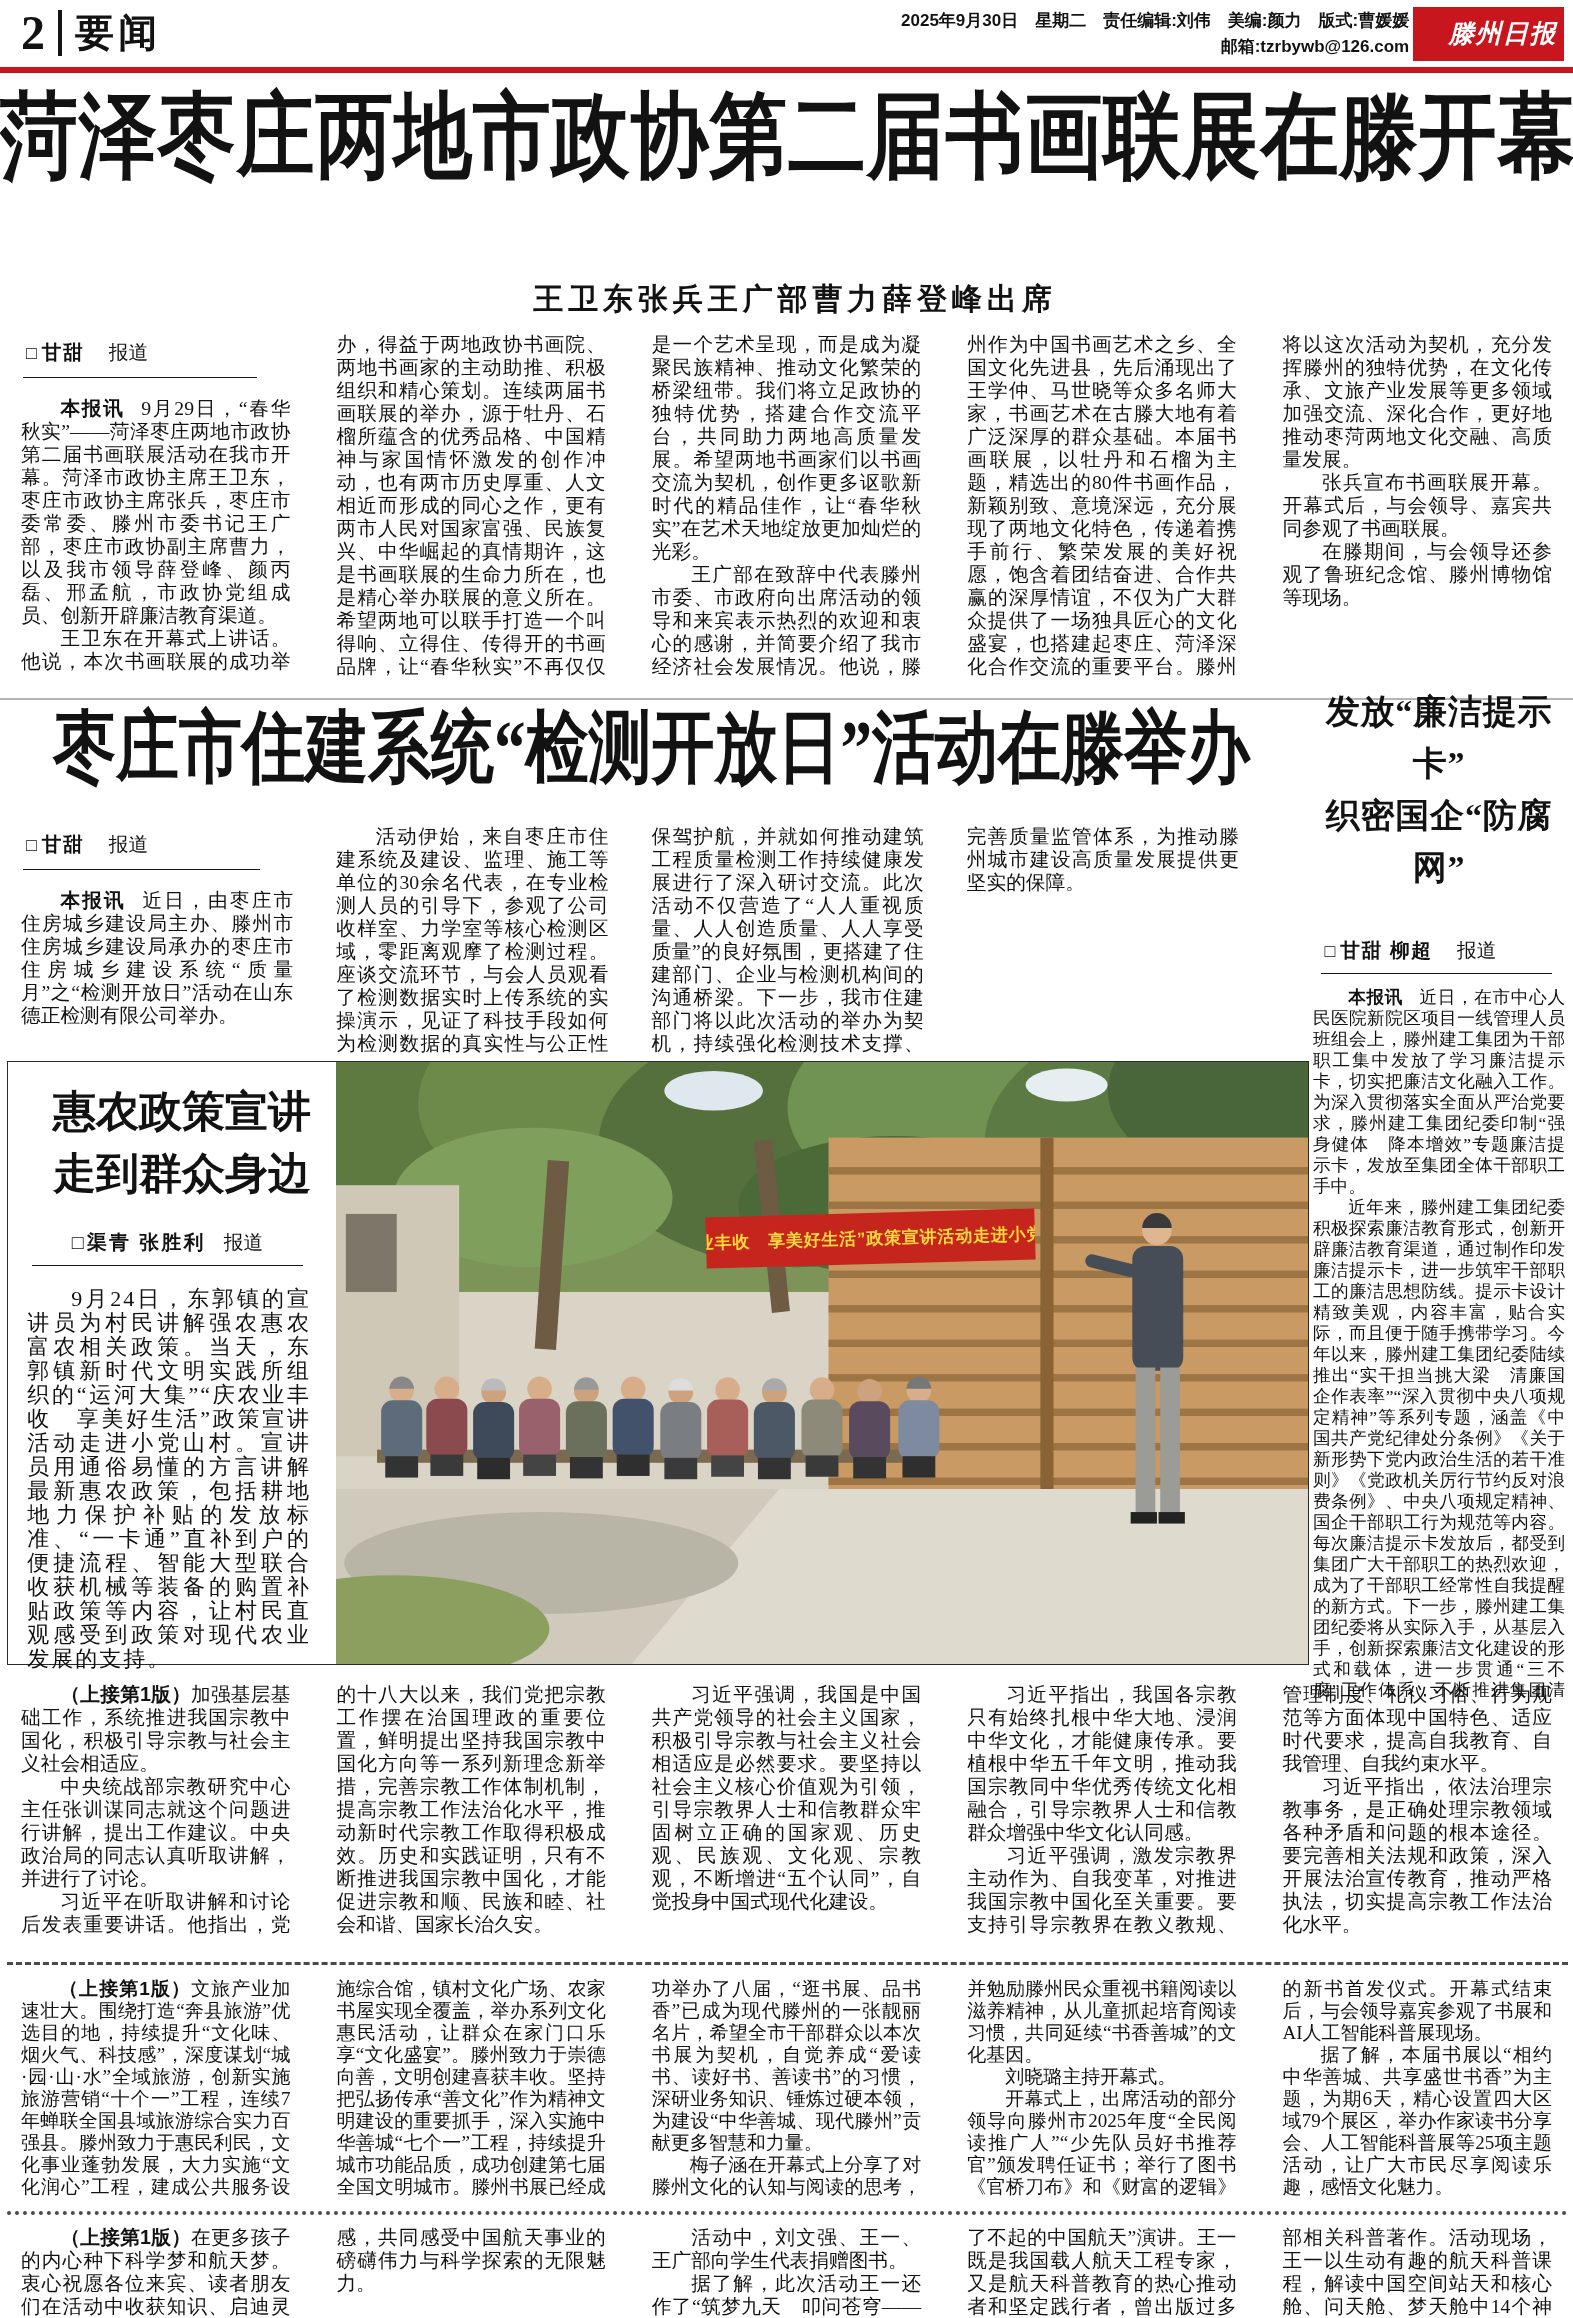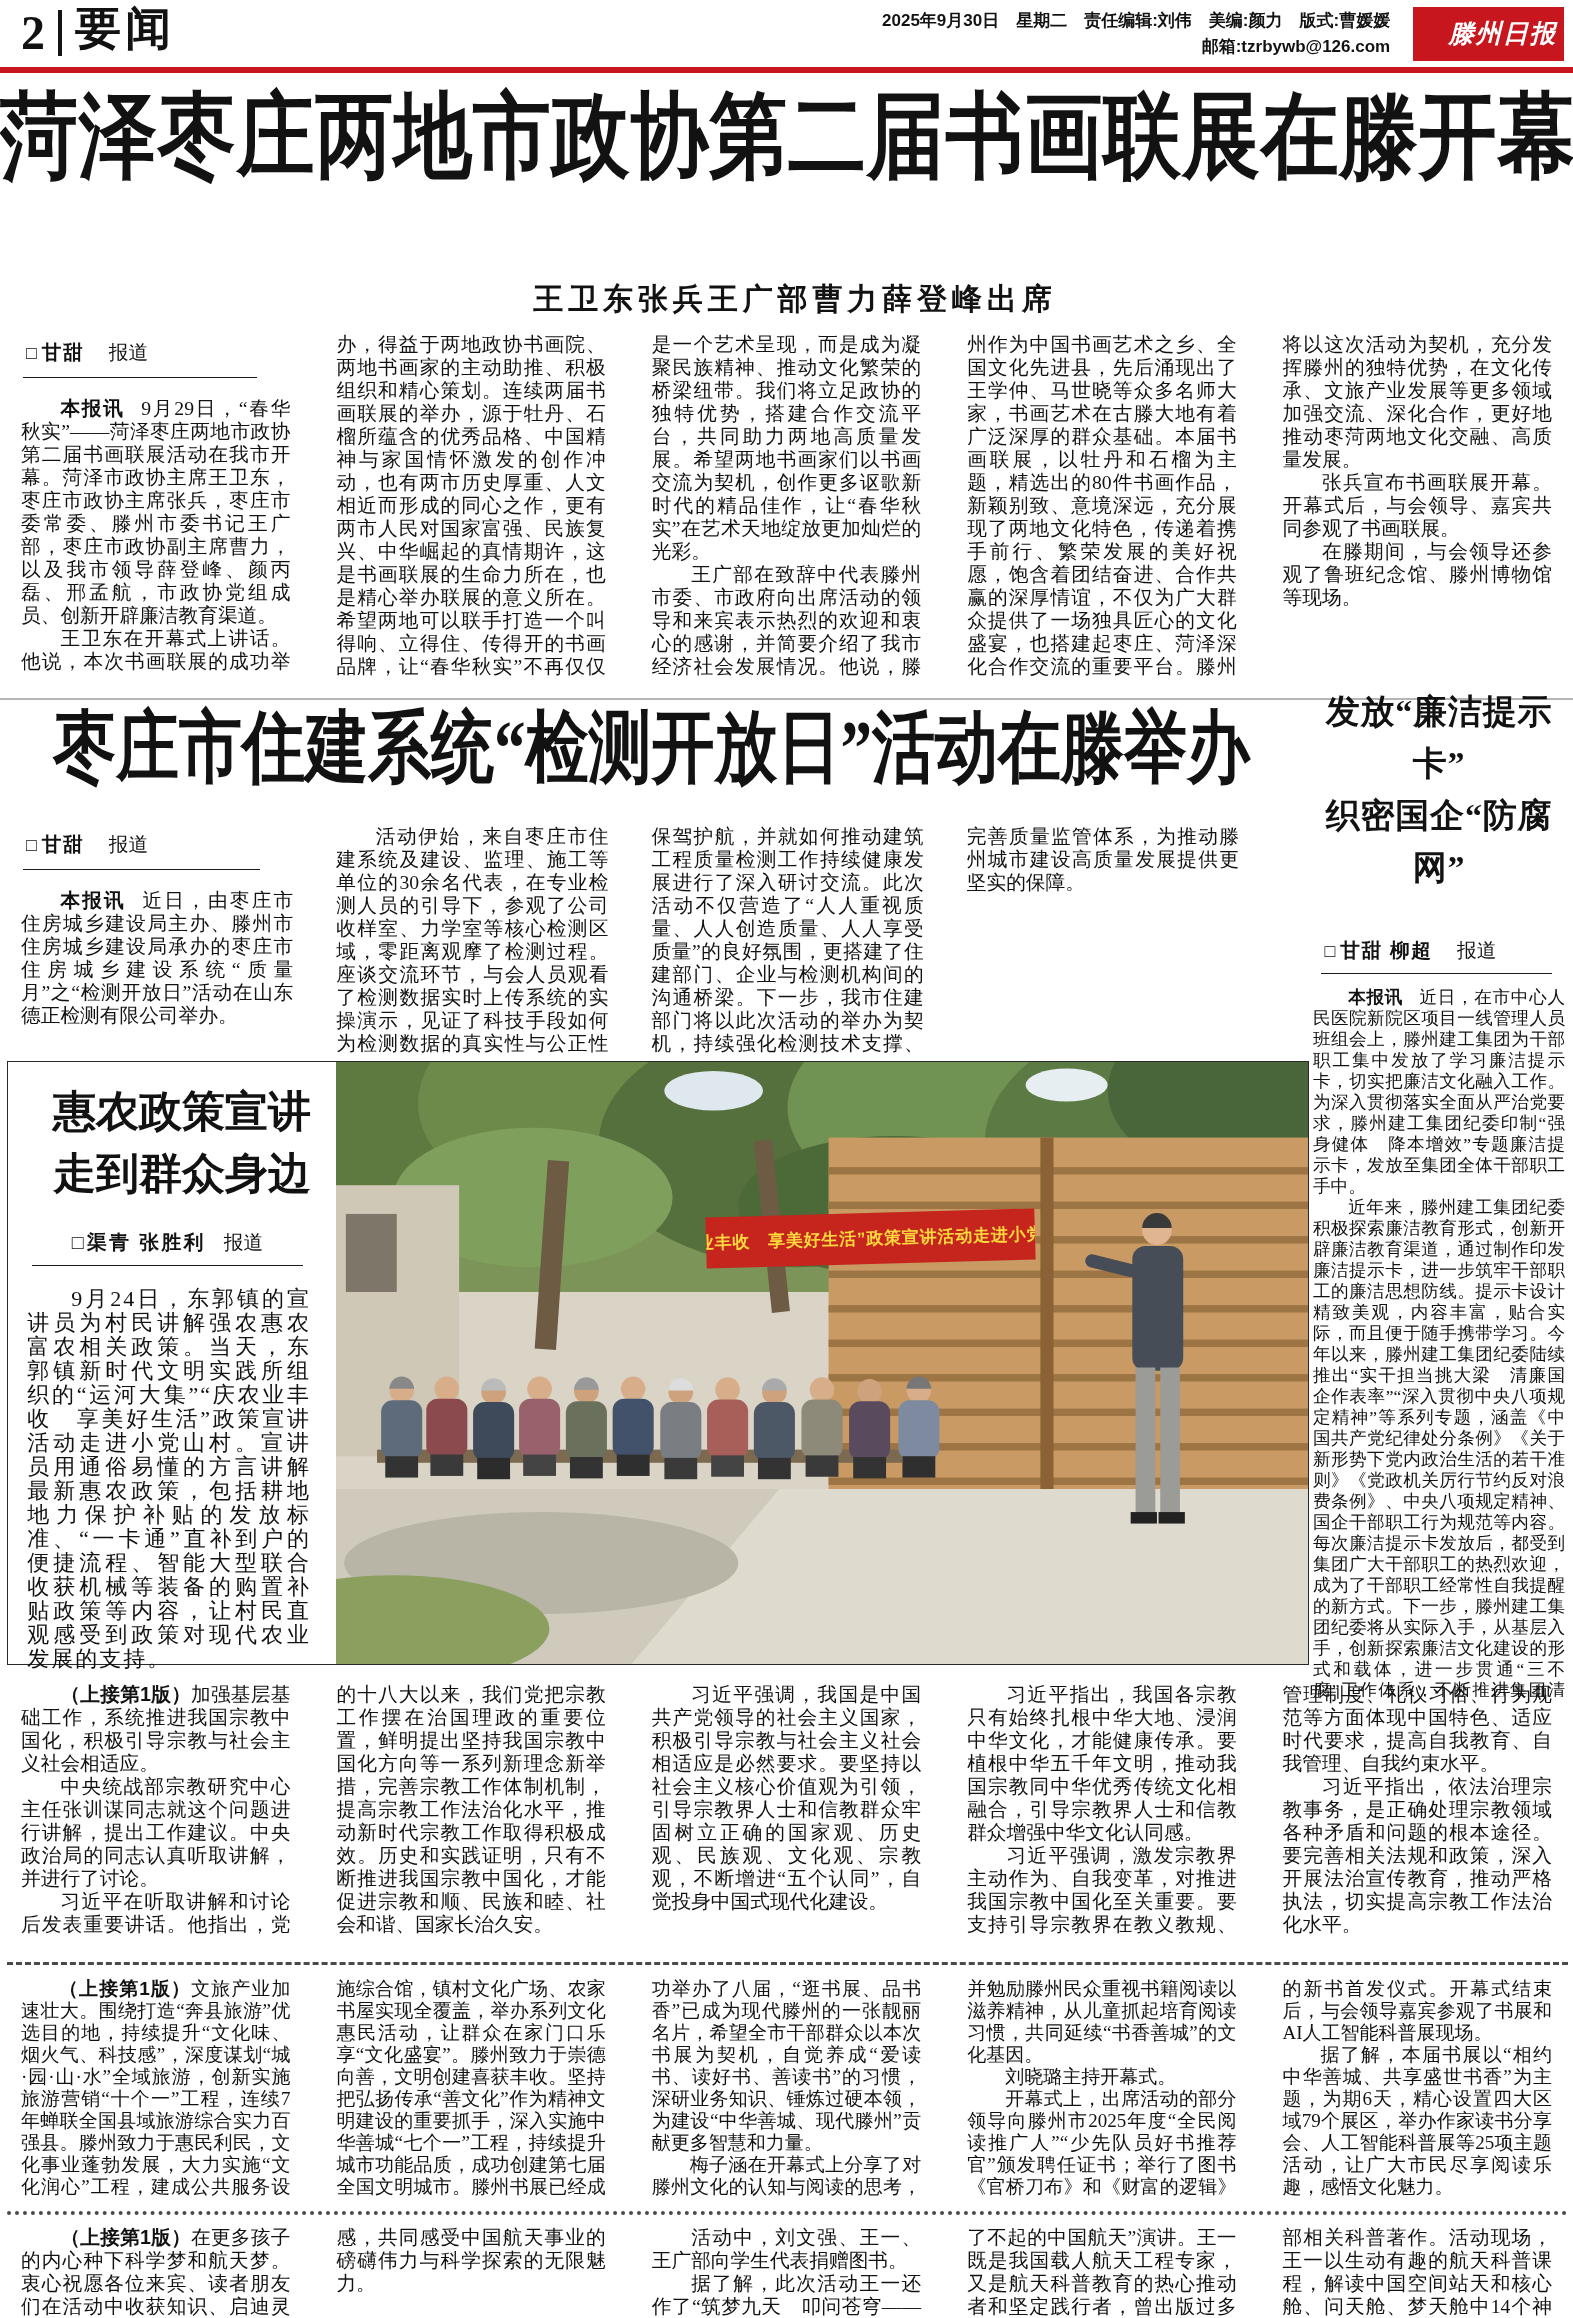--- a/index.html
+++ b/index.html
@@ -5,23 +5,23 @@
   html,body{margin:0;padding:0;background:#9a9a9a;}
   .page{position:relative;width:1574px;height:2319px;margin:0 auto;background:#ffffff;
         font-family:"Liberation Serif",serif;color:#121212;overflow:hidden;}
 
   
   .masthead{position:absolute;left:21px;right:9.8px;top:3.3px;height:62px;
             display:flex;justify-content:space-between;align-items:flex-start;}
   .mh-left{display:flex;align-items:center;gap:13px;padding-top:3.3px;}
   .page-num{font-size:48px;font-weight:700;line-height:52px;}
   .vrule{width:4.1px;height:46px;background:#141414;}
-  .section-title{font-size:46px;font-weight:900;letter-spacing:4.1px;
-                 font-family:Liberation Mono, monospace;line-height:49px;}
-  .mh-right{display:flex;align-items:flex-start;gap:23px;}
+  .section-title{font-size:39px;font-weight:900;letter-spacing:4.1px;
+                 font-family:Liberation Sans, sans-serif;line-height:49px;}
+  .mh-right{display:flex;align-items:flex-start;gap:4px;}
   .mh-info{text-align:right;font-size:17px;line-height:25.4px;padding-top:4.9px;
            font-family:"Liberation Sans",sans-serif;font-weight:600;}
   .logo{width:123px;height:54px;background:#c8161e;color:#ffffff;margin-top:3.3px;
         display:flex;align-items:center;justify-content:center;
         font-size:25.4px;font-weight:900;font-style:italic;letter-spacing:1.6px;
         font-family:"Liberation Serif",serif;padding-left:28px;}
   .red-rule{position:absolute;left:0;top:67px;width:1574px;height:5.7px;background:#c8161e;}
 
   
   .h1-main{position:absolute;left:0;top:85px;width:1574px;margin:0;text-align:center;

